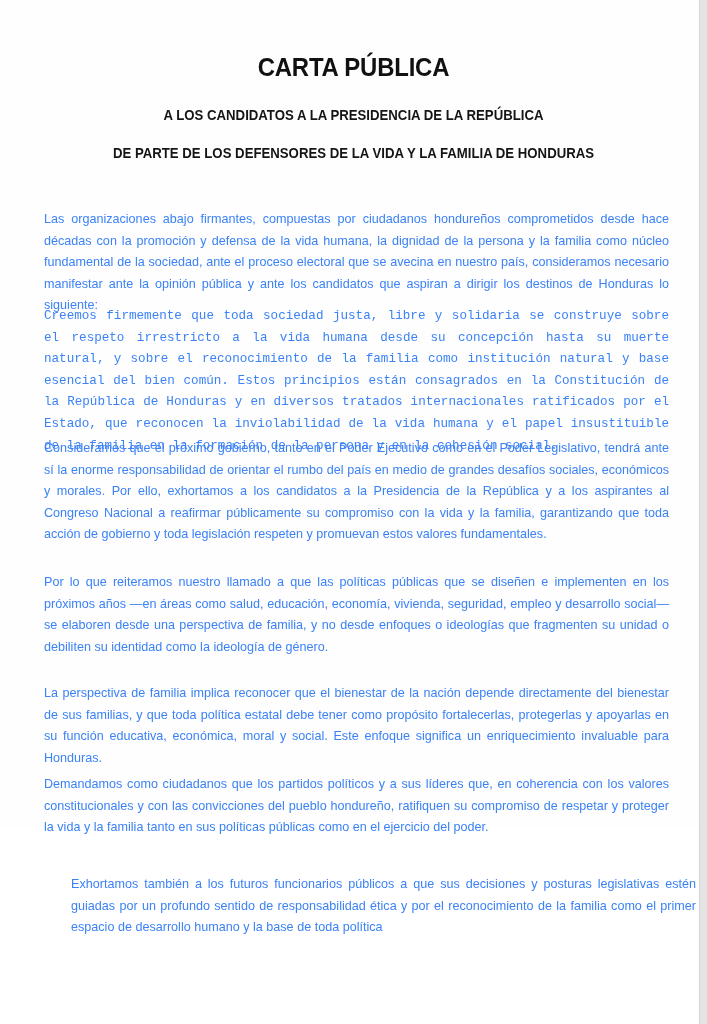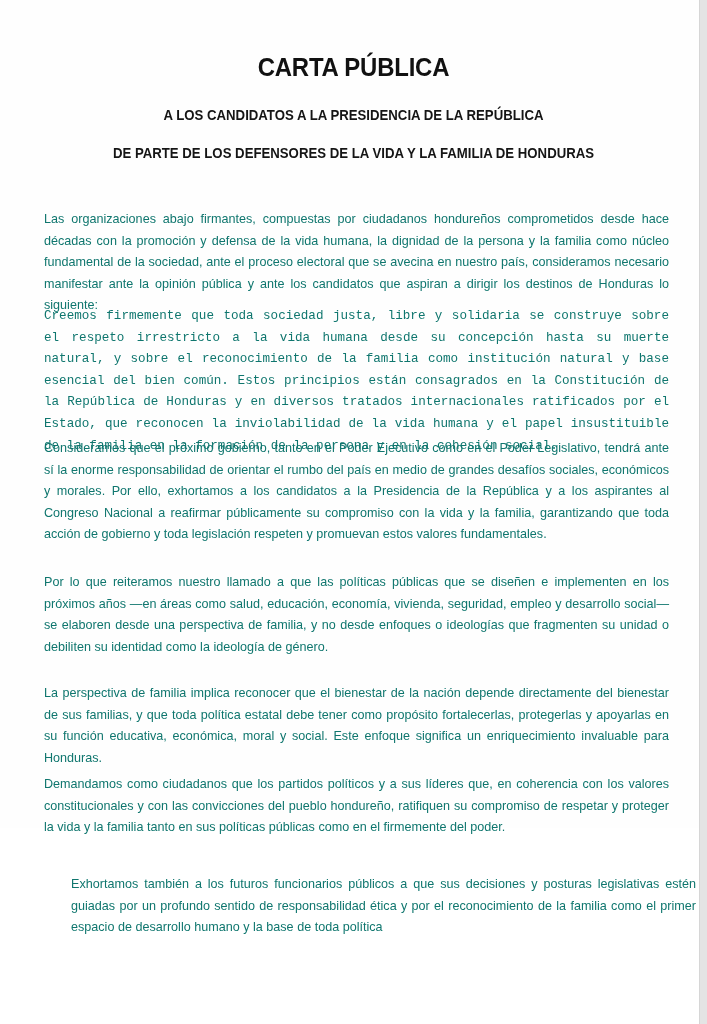--- a/index.html
+++ b/index.html
@@ -59,21 +59,21 @@
   .subtitle.s1 { top: 107px; }
   .subtitle.s2 { top: 145px; }
 
   .body-text {
     position: absolute;
     left: 44px;
     width: 625px;
     font-size: 12.6px;
     line-height: 21.6px;
     text-align: justify;
-    color: #0f766e;
+    color: #3b82f6;
   }
   .body-text p {
     margin: 0;
     text-align: justify;
   }
   .p1 { top: 209px; }
   .p2 { top: 306px; font-family: Liberation Mono, monospace; }
   .p3 { top: 438px; }
   .p4 { top: 572px; }
   .p5 { top: 683px; }
@@ -97,20 +97,20 @@
   <div class="body-text p3">
     <p>Consideramos que el  próximo gobierno, tanto en el Poder Ejecutivo como en el Poder Legislativo, tendrá ante sí la enorme responsabilidad de orientar el rumbo del país en medio de grandes desafíos sociales, económicos y morales. Por ello, exhortamos a los candidatos a la Presidencia de la República y a los aspirantes al Congreso Nacional a reafirmar públicamente su compromiso con la vida y la familia, garantizando que toda acción de gobierno y toda legislación respeten y promuevan estos valores fundamentales.</p>
   </div>
   <div class="body-text p4">
     <p>Por lo que reiteramos nuestro llamado a que las políticas públicas que se diseñen e implementen en los próximos años —en áreas como salud, educación, economía, vivienda, seguridad, empleo y desarrollo social— se elaboren desde una perspectiva de familia, y no desde enfoques o ideologías que fragmenten su unidad o debiliten su identidad como la ideología de género.</p>
   </div>
   <div class="body-text p5">
     <p>La perspectiva de familia implica reconocer que el bienestar de la nación depende directamente del bienestar de sus familias, y que toda política estatal debe tener como propósito fortalecerlas, protegerlas y apoyarlas en su función educativa, económica, moral y social. Este enfoque significa un enriquecimiento invaluable para Honduras.</p>
   </div>
   <div class="body-text p6">
-    <p>Demandamos como ciudadanos que  los partidos políticos y  a sus líderes que, en coherencia con los valores constitucionales y con las convicciones del pueblo hondureño, ratifiquen su compromiso de respetar y proteger la vida y la familia tanto en sus políticas públicas como en el firmemente del poder.</p>
+    <p>Demandamos como ciudadanos que  los partidos políticos y  a sus líderes que, en coherencia con los valores constitucionales y con las convicciones del pueblo hondureño, ratifiquen su compromiso de respetar y proteger la vida y la familia tanto en sus políticas públicas como en el ejercicio del poder.</p>
   </div>
   <div class="body-text p7">
     <p>Exhortamos también a los futuros funcionarios públicos a que sus decisiones y posturas legislativas estén guiadas por un profundo sentido de responsabilidad ética y por el reconocimiento de la familia como el primer espacio de desarrollo humano y la base de toda política</p>
   </div>
 </div>
 
 <div class="edge-strip"></div>
 
 </body></html>

